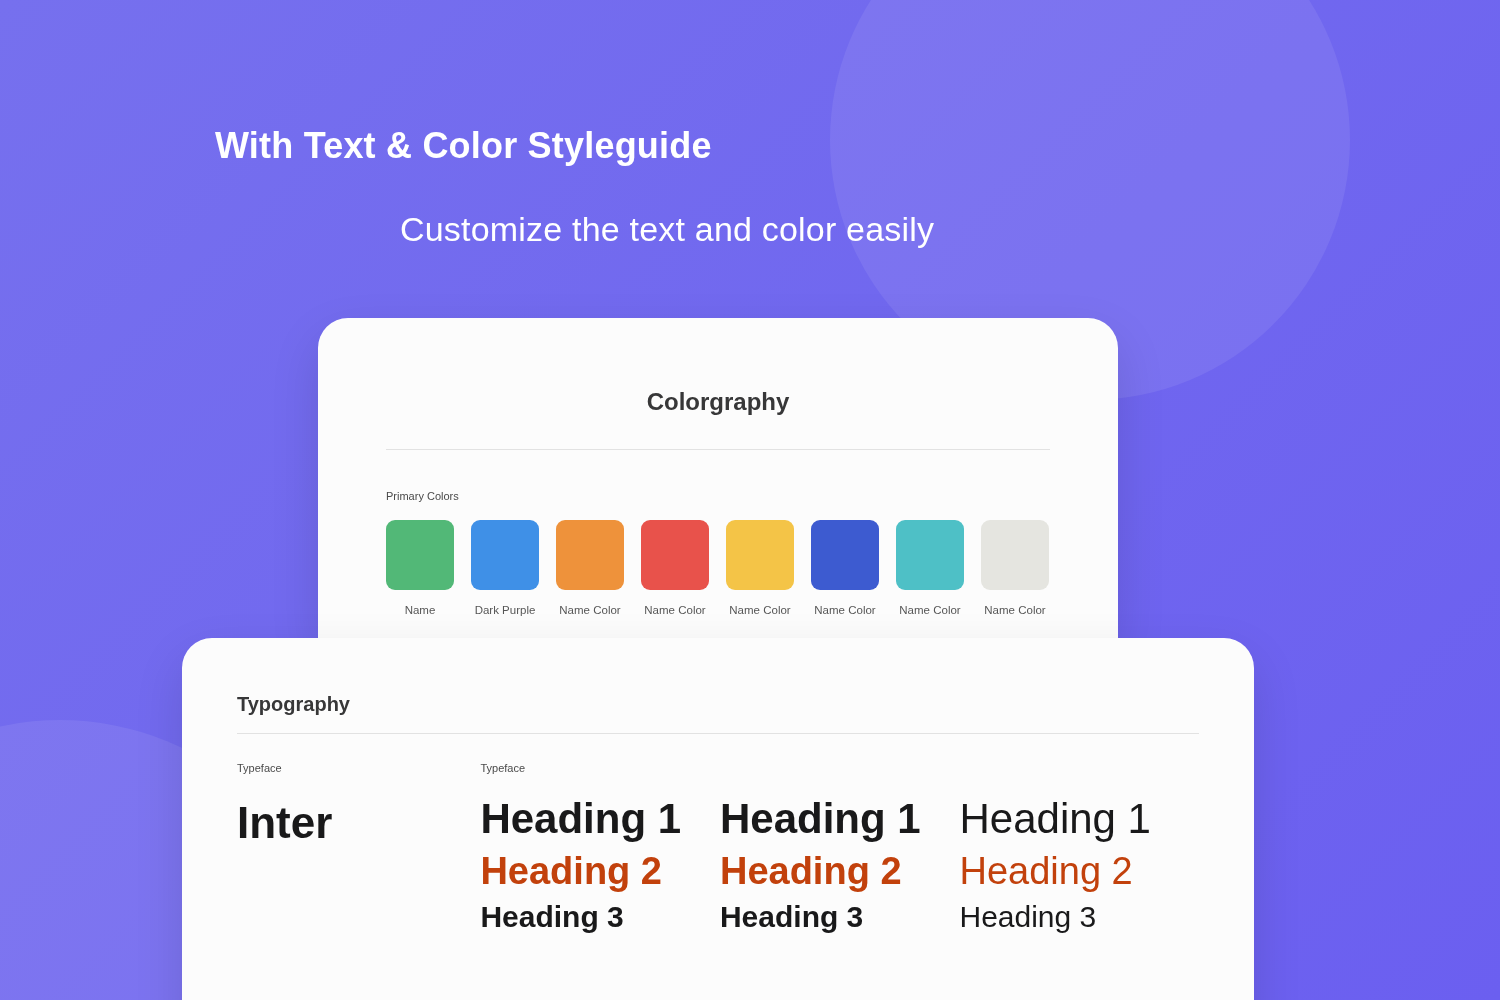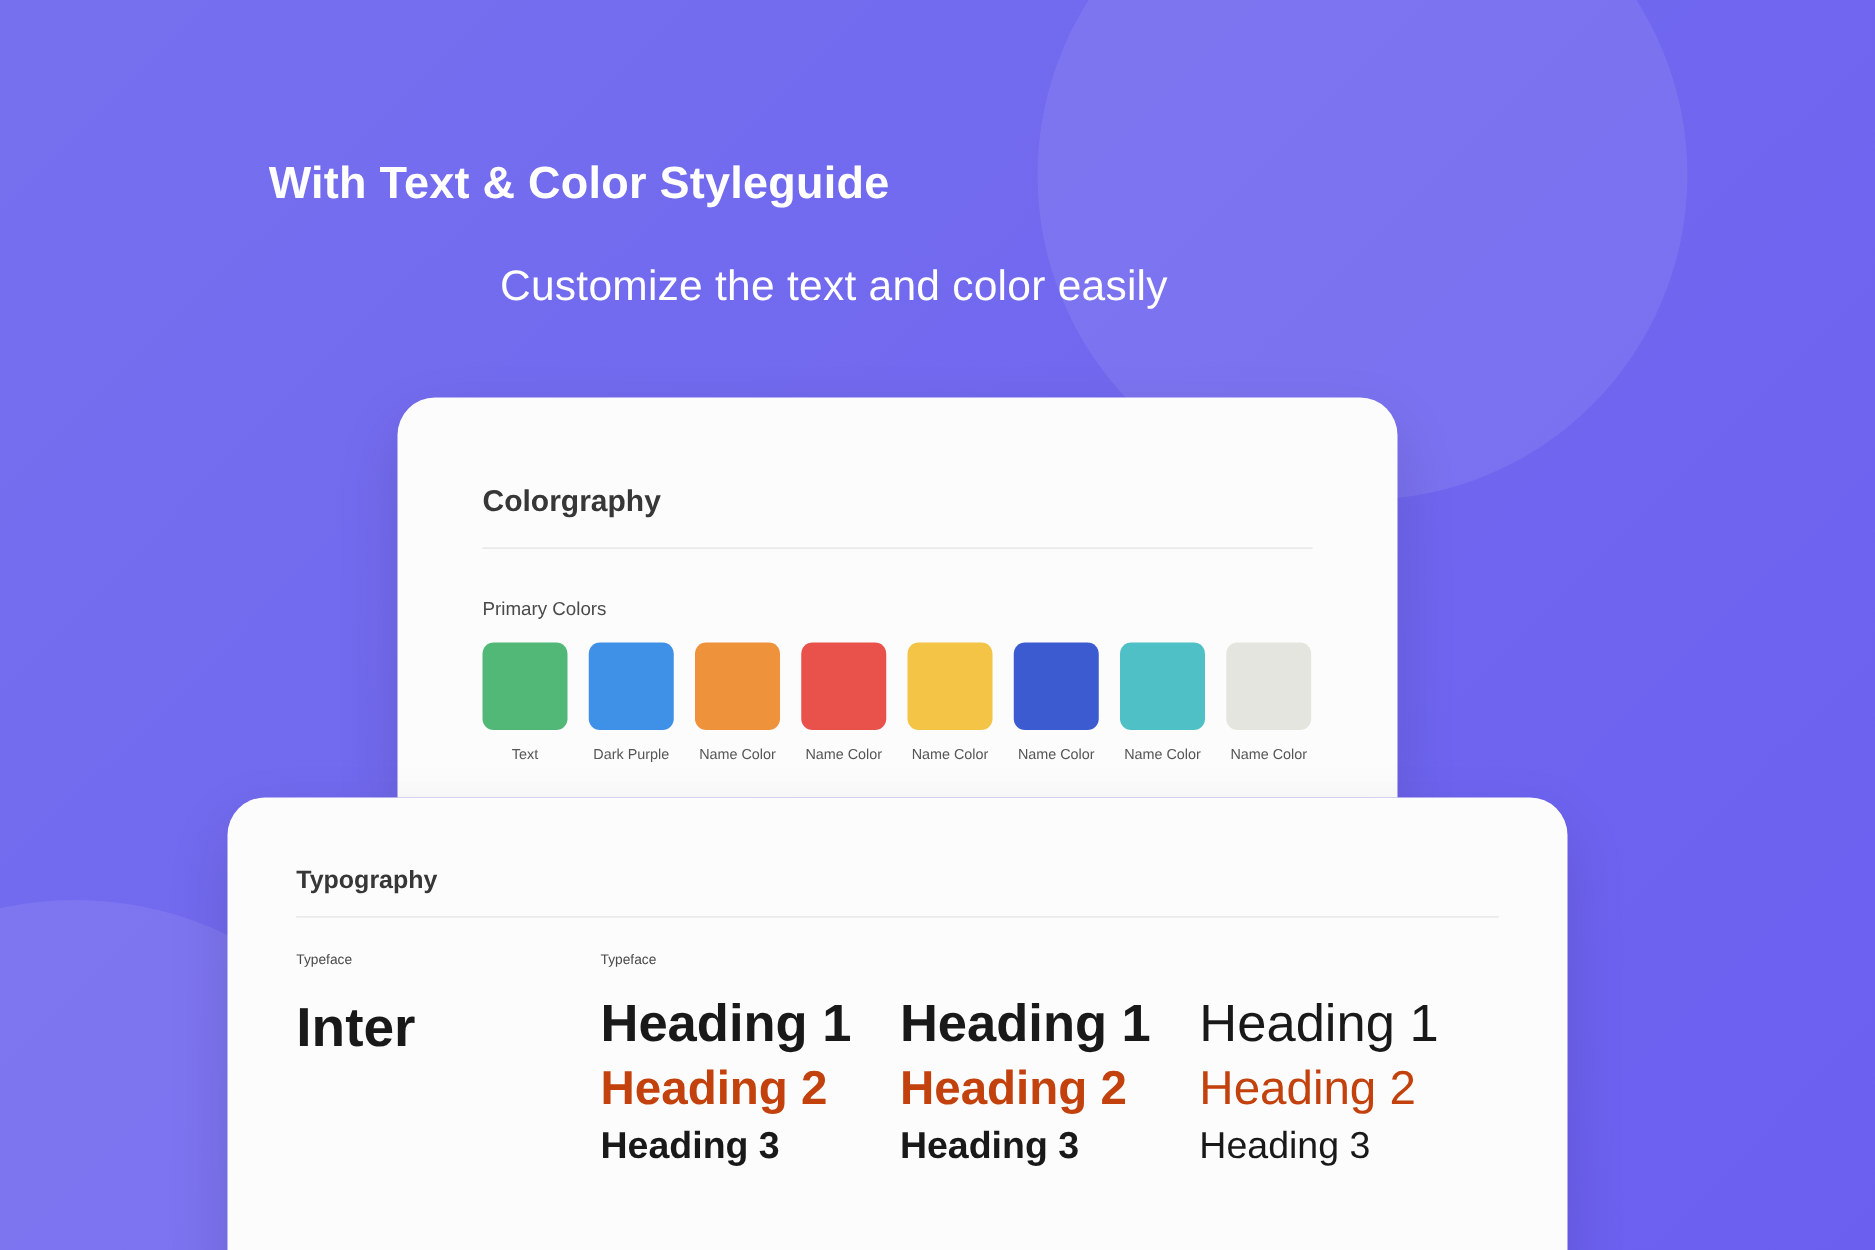--- a/index.html
+++ b/index.html
@@ -55,30 +55,31 @@
       height: 320px;
       background: #fcfcfc;
       border-radius: 30px 30px 0 0;
       box-shadow: 0 20px 50px rgba(0,0,0,0.12);
       padding: 70px 68px 0 68px;
     }
     .section-title {
       color: #373738;
       font-size: 24px;
       font-weight: 700;
-      margin-bottom: 22px;
+      margin-bottom: 33px;
+      text-align: center;
     }
     .divider {
       height: 1px;
       background: #e2e2e2;
       margin-bottom: 40px;
     }
     .sub-label {
       color: #4a4a4a;
-      font-size: 15px;
+      font-size: 11px;
       margin-bottom: 18px;
     }
     .swatches {
       display: flex;
       gap: 17px;
     }
     .swatch-item {
       display: flex;
       flex-direction: column;
       align-items: center;
@@ -155,21 +156,21 @@
 <div class="title">With Text &amp; Color Styleguide</div>
 <div class="subtitle">Customize the text and color easily</div>
 
 <div class="card-color">
   <div class="section-title">Colorgraphy</div>
   <div class="divider"></div>
   <div class="sub-label">Primary Colors</div>
   <div class="swatches">
     <div class="swatch-item">
       <div class="swatch" style="background:#52b877"></div>
-      <div class="swatch-label">Text</div>
+      <div class="swatch-label">Name</div>
     </div>
     <div class="swatch-item">
       <div class="swatch" style="background:#3f90e7"></div>
       <div class="swatch-label">Dark Purple</div>
     </div>
     <div class="swatch-item">
       <div class="swatch" style="background:#ee923b"></div>
       <div class="swatch-label">Name Color</div>
     </div>
     <div class="swatch-item">

